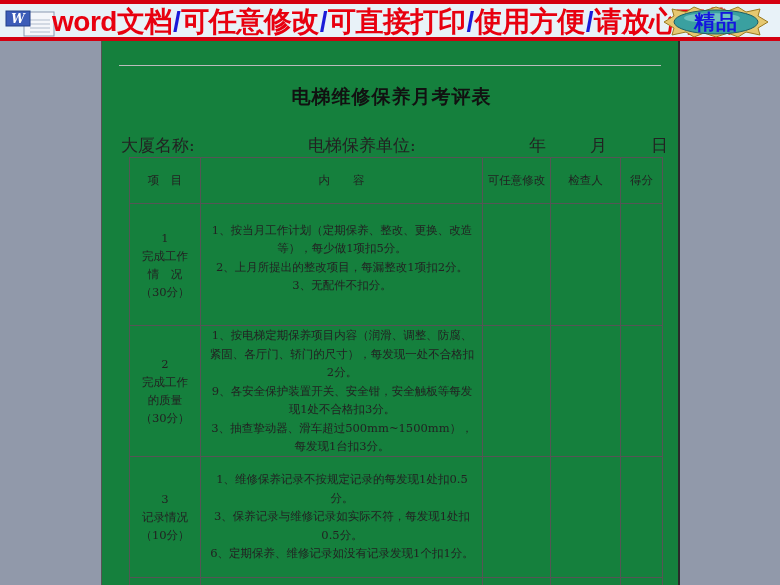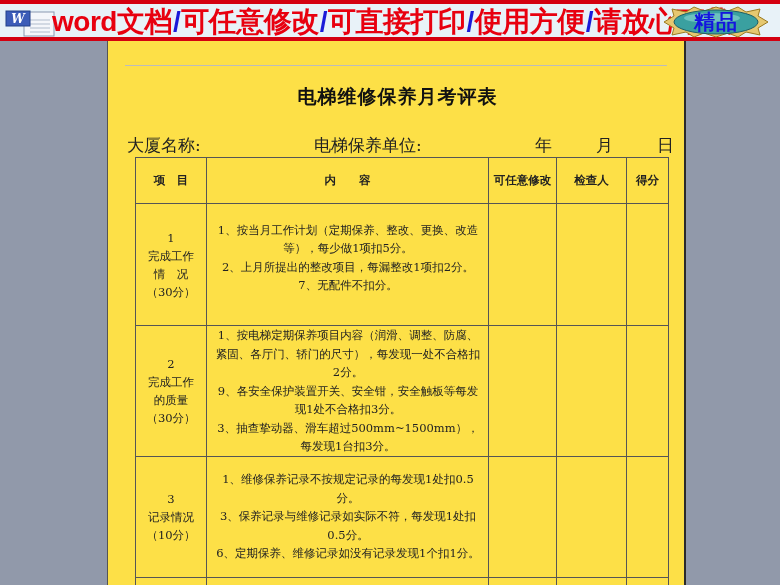--- a/index.html
+++ b/index.html
@@ -27,44 +27,43 @@
     position:absolute; left:660px; top:2px; width:112px; height:32px;
   }
   .banner .badge-text {
     position:absolute; left:0; top:0; width:112px; height:32px; line-height:32px;
     text-align:center; font-family:Liberation Serif, serif; font-weight:bold;
     font-size:21px; color:#1414e0; letter-spacing:1px;
   }
 
   .page {
     position:absolute; left:101px; top:41px; width:579px; height:544px;
-    background:#fde047;
+    background:#15803d;
     border-left:1px solid #555; border-right:2px solid #2a2a2a;
     box-sizing:border-box;
-    margin-left:6px;
   }
   .rule {
     position:absolute; left:17px; top:24px; width:542px; height:1px; background:#bcbcbc;
   }
   .doc-title {
     position:absolute; left:0; top:43px; width:579px; text-align:center;
     font-family:"DejaVu Sans", sans-serif; font-weight:bold; font-size:19px; color:#111;
     letter-spacing:1px;
   }
   .info { position:absolute; top:93px; font-size:17px; color:#222; }
 
   table.eval {
     position:absolute; left:27px; top:116px;
     border-collapse:collapse; table-layout:fixed;
     font-size:11.5px; color:#222;
   }
   table.eval td, table.eval th {
     border:1.4px solid #555; padding:0; vertical-align:middle;
   }
-  table.eval th { height:45px; font-weight:bold; font-size:11.5px; text-align:center; }
+  table.eval th { height:45px; font-weight:normal; font-size:11.5px; text-align:center; }
   td.item { text-align:center; line-height:18px; }
   td.content { padding:0 5px 0 6px !important; line-height:18.5px; text-align:center; }
   td.blank { }
   .line { display:block; }
 </style>
 </head>
 <body>
 
 <div class="banner">
   <svg class="word-icon" viewBox="0 0 54 30">
@@ -120,21 +119,21 @@
       <tr style="height:122px">
         <td class="item">
           <span class="line">1</span>
           <span class="line">完成工作</span>
           <span class="line">情　况</span>
           <span class="line">（30分）</span>
         </td>
         <td class="content">
           <span class="line">1、按当月工作计划（定期保养、整改、更换、改造等），每少做1项扣5分。</span>
           <span class="line">2、上月所提出的整改项目，每漏整改1项扣2分。</span>
-          <span class="line">7、无配件不扣分。</span>
+          <span class="line">3、无配件不扣分。</span>
           <span class="line" style="height:14px"></span>
         </td>
         <td class="blank"></td>
         <td class="blank"></td>
         <td class="blank"></td>
       </tr>
       <tr style="height:124px">
         <td class="item">
           <span class="line">2</span>
           <span class="line">完成工作</span>

